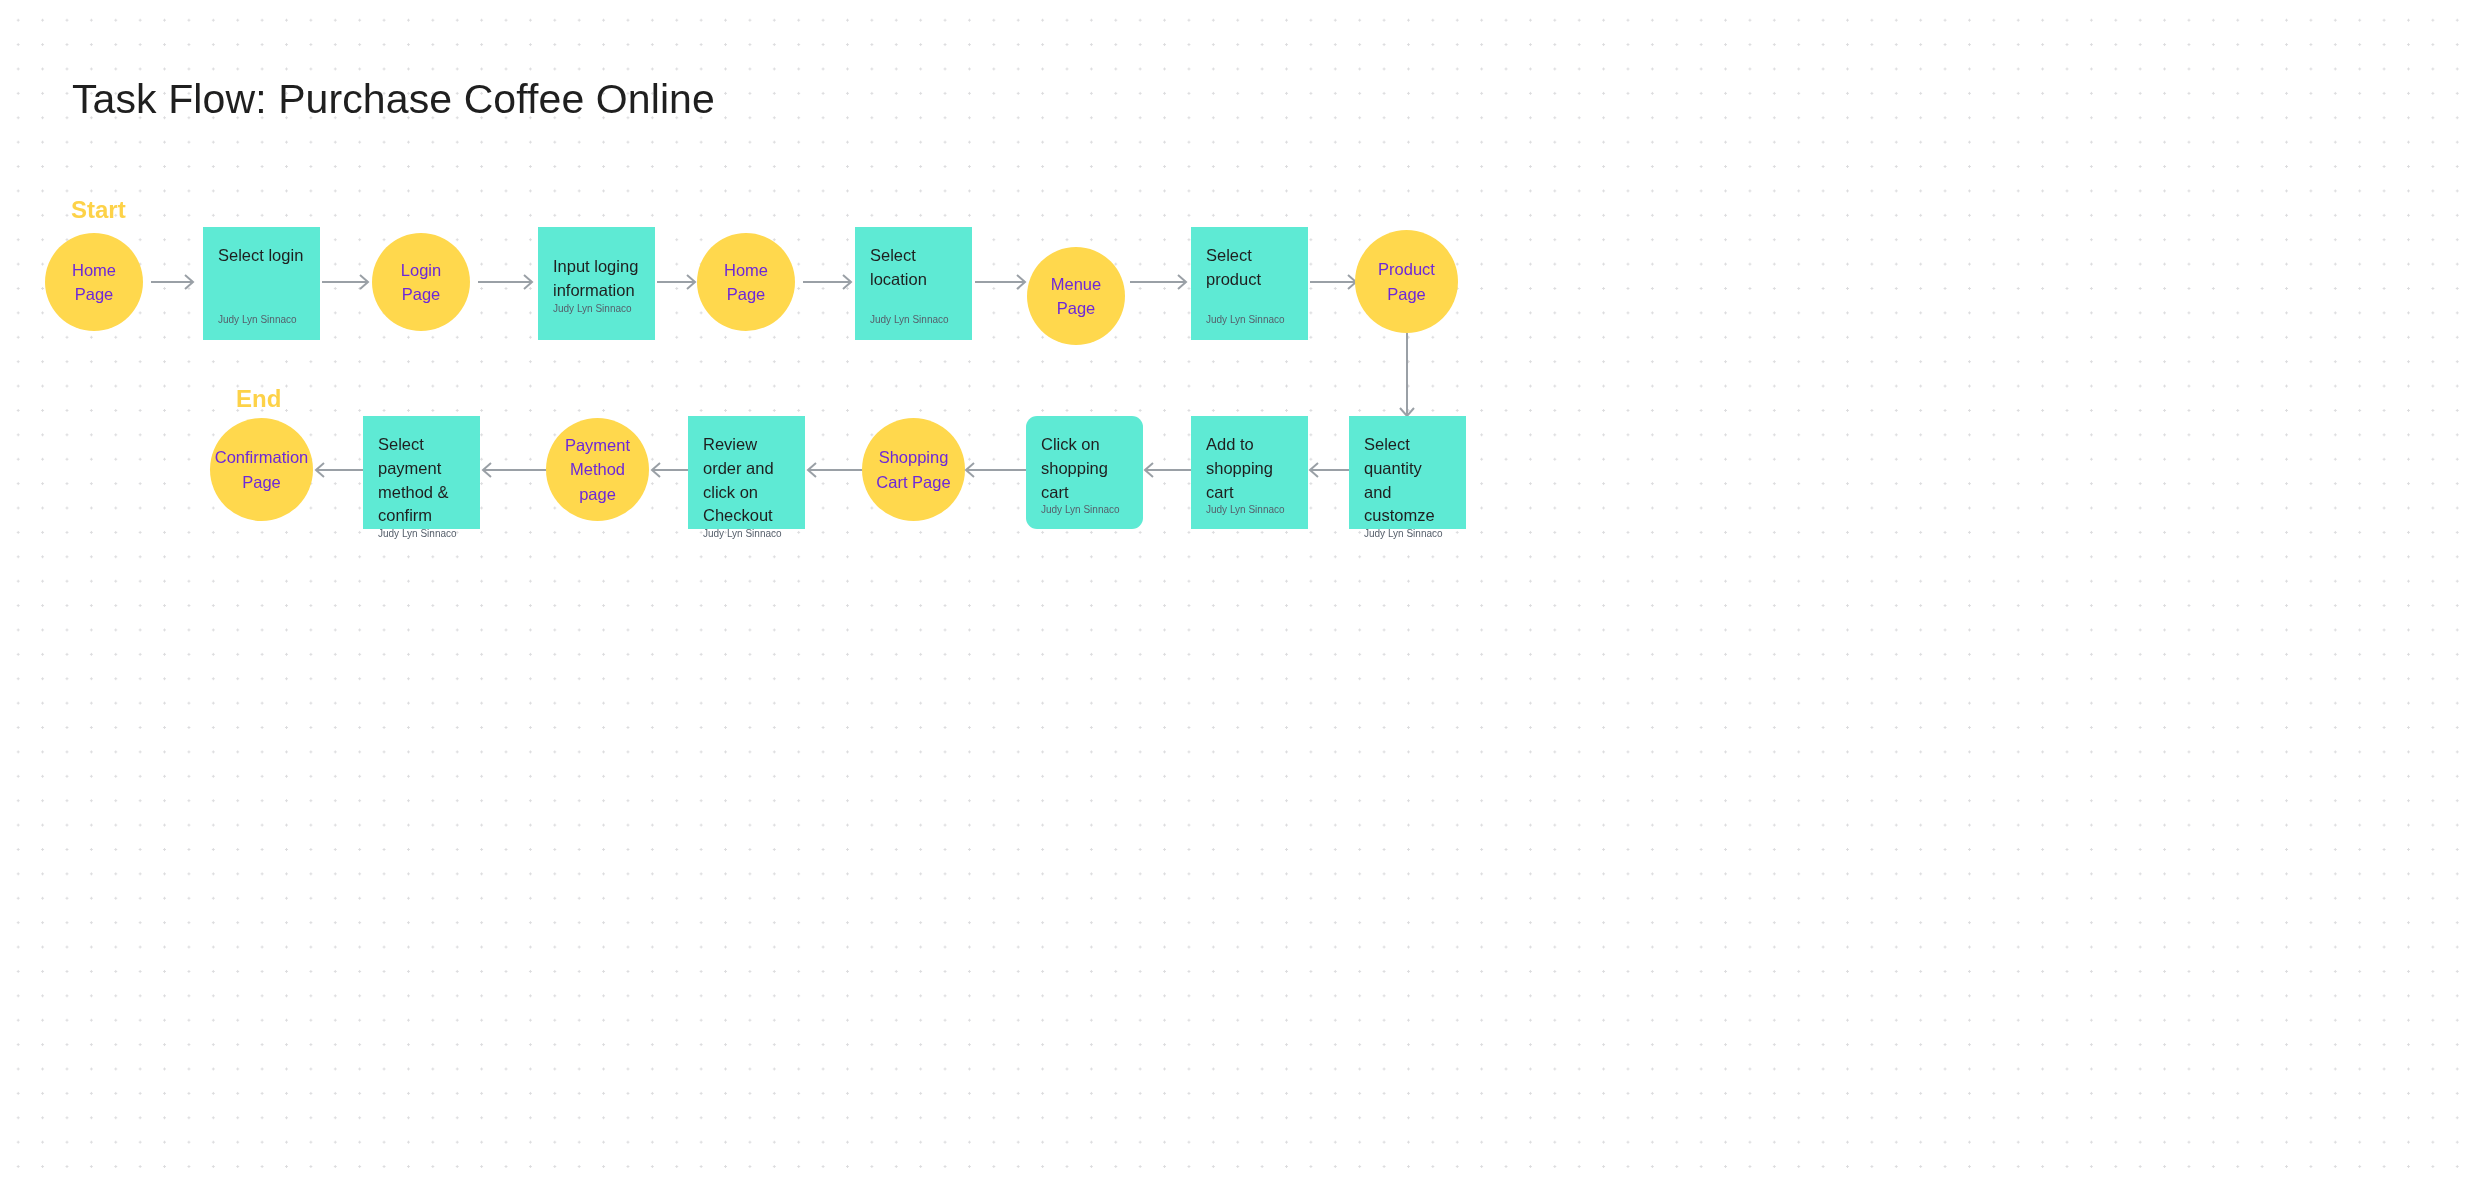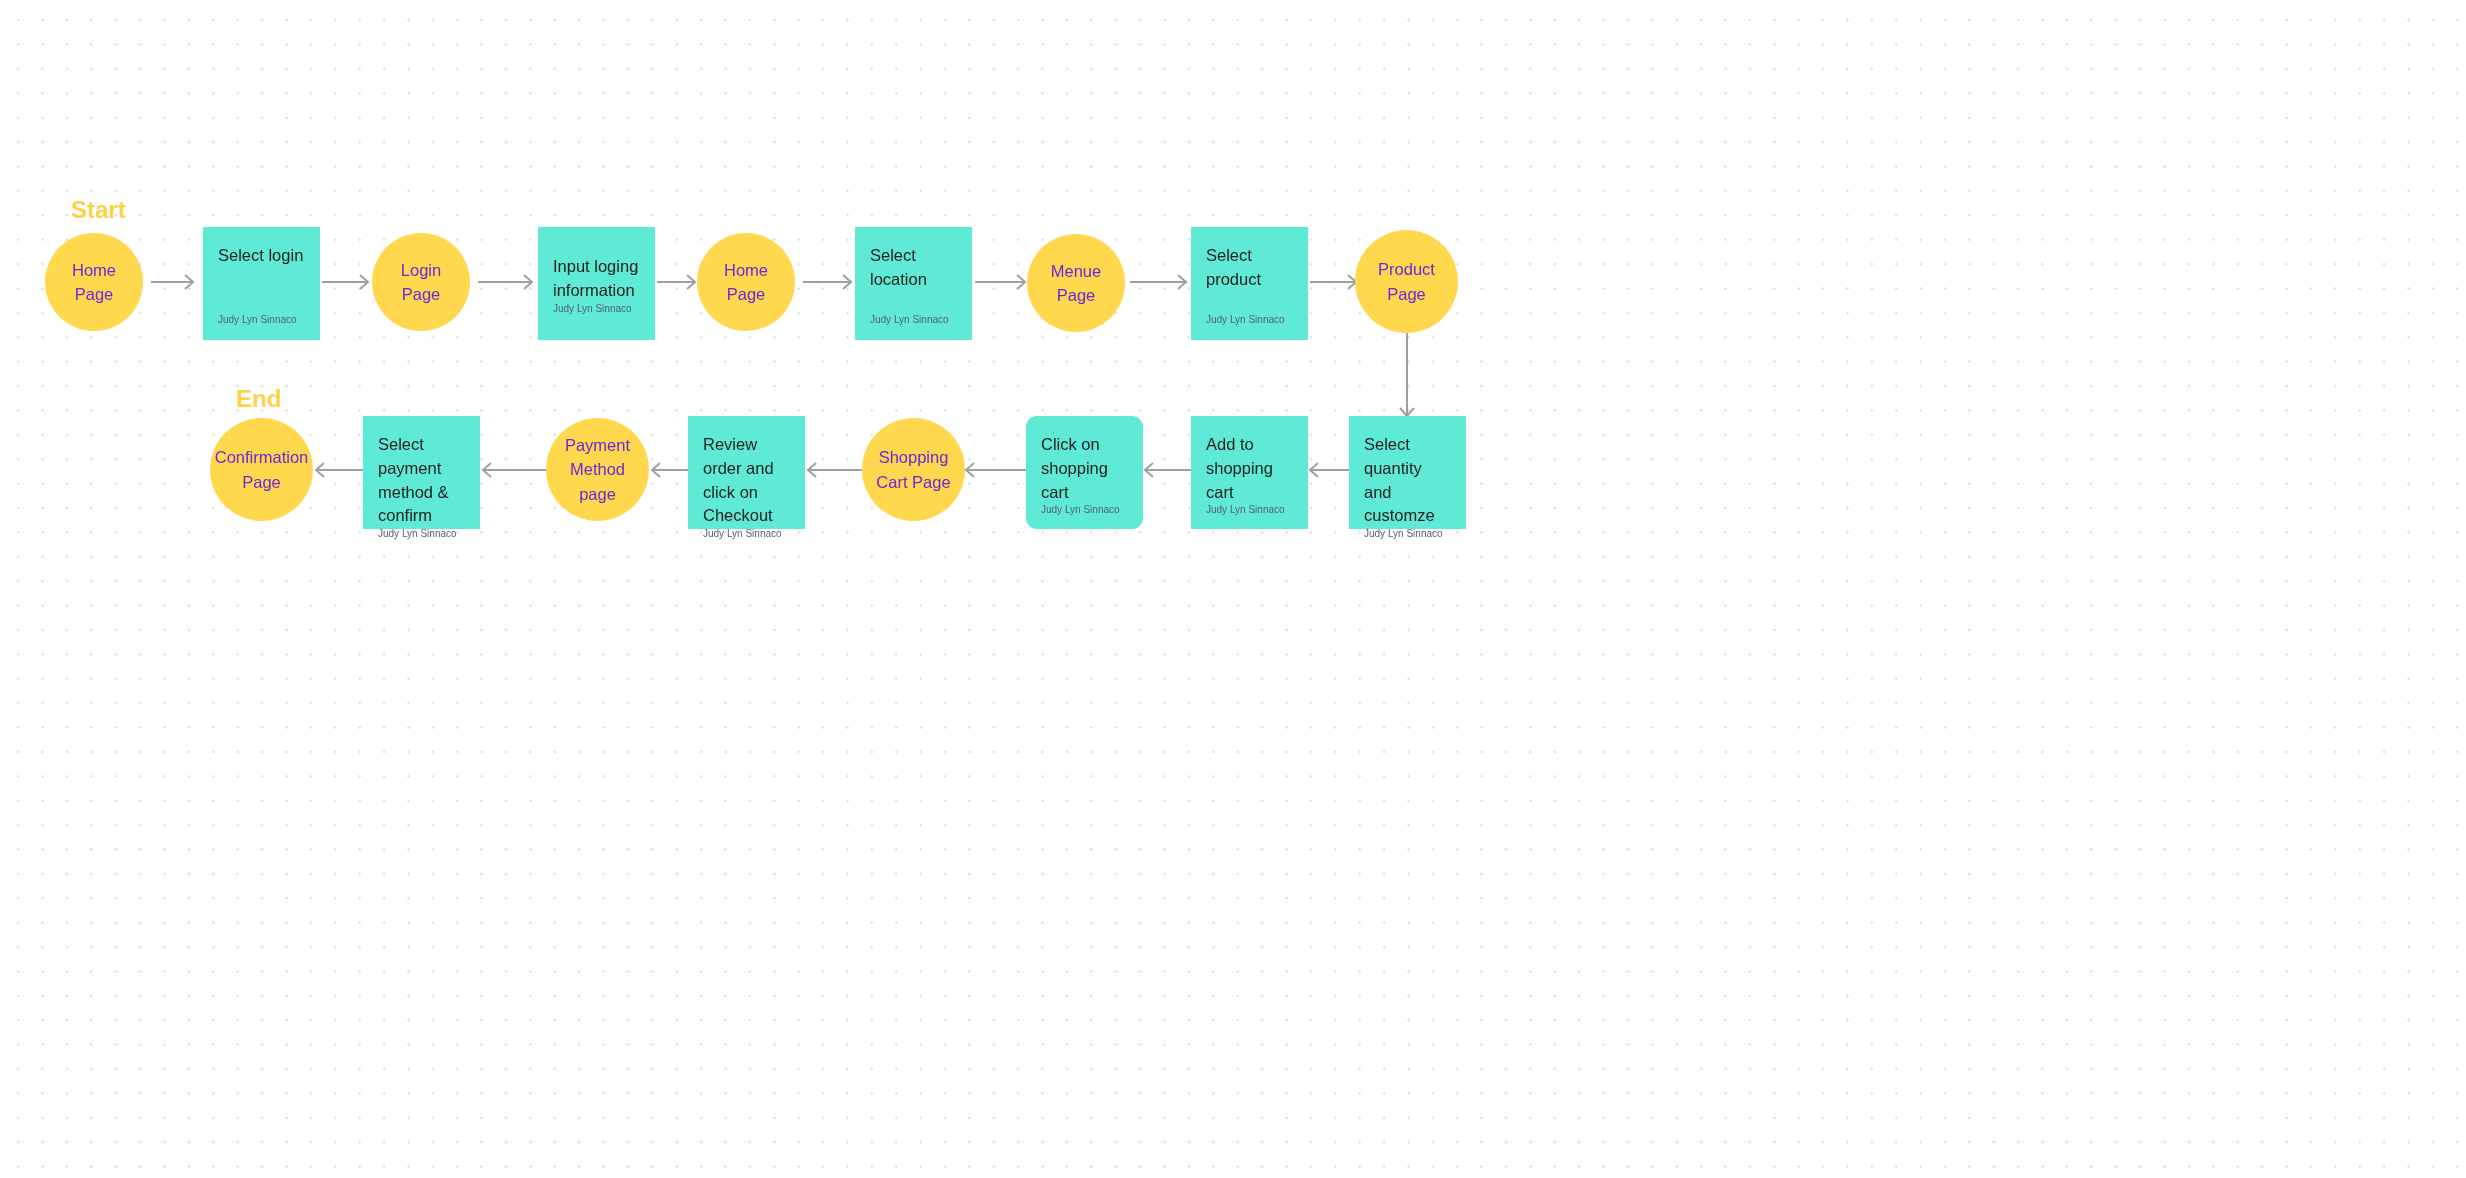--- a/index.html
+++ b/index.html
@@ -105,20 +105,21 @@
     fill: none;
     stroke-linecap: butt;
     stroke-linejoin: miter;
   }
 </style>
 </head>
 <body>
 
 <div id="canvas">
 
+  <div id="page-title">Task Flow: Purchase Coffee Online</div>
 
   <div class="stage-label" id="label-start">Start</div>
   <div class="stage-label" id="label-end">End</div>
 
   <div class="node circle-node" style="left:45px; top:233px; width:98px; height:98px;">
     <span class="circle-label">Home Page</span>
   </div>
 
   <div class="connector" style="left:151px; top:271px; width:44px; height:22px;">
     <svg width="44" height="22" viewBox="0 0 44 22">
@@ -178,21 +179,21 @@
     <div class="rect-author">Judy Lyn Sinnaco</div>
   </div>
 
   <div class="connector" style="left:975px; top:271px; width:52px; height:22px;">
     <svg width="52" height="22" viewBox="0 0 52 22">
       <line class="conn-line" x1="0" y1="11" x2="50" y2="11"></line>
       <polyline class="conn-head" points="42,4 50,11 42,18"></polyline>
     </svg>
   </div>
 
-  <div class="node circle-node" style="left:1027px; top:234px; width:98px; height:98px;">
+  <div class="node circle-node" style="left:1027px; top:247px; width:98px; height:98px;">
     <span class="circle-label">Menue Page</span>
   </div>
 
   <div class="connector" style="left:1130px; top:271px; width:58px; height:22px;">
     <svg width="58" height="22" viewBox="0 0 58 22">
       <line class="conn-line" x1="0" y1="11" x2="56" y2="11"></line>
       <polyline class="conn-head" points="48,4 56,11 48,18"></polyline>
     </svg>
   </div>
 

